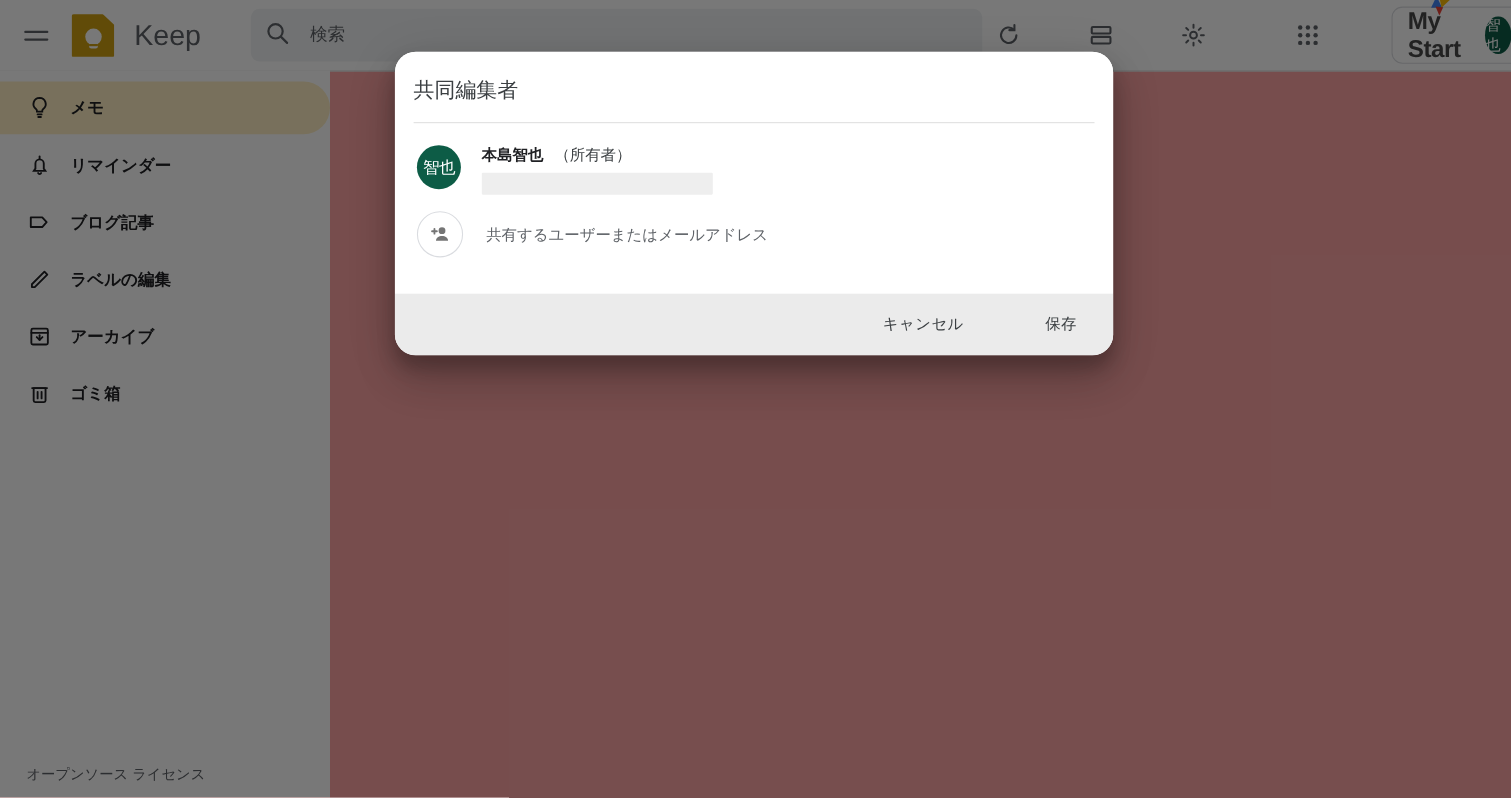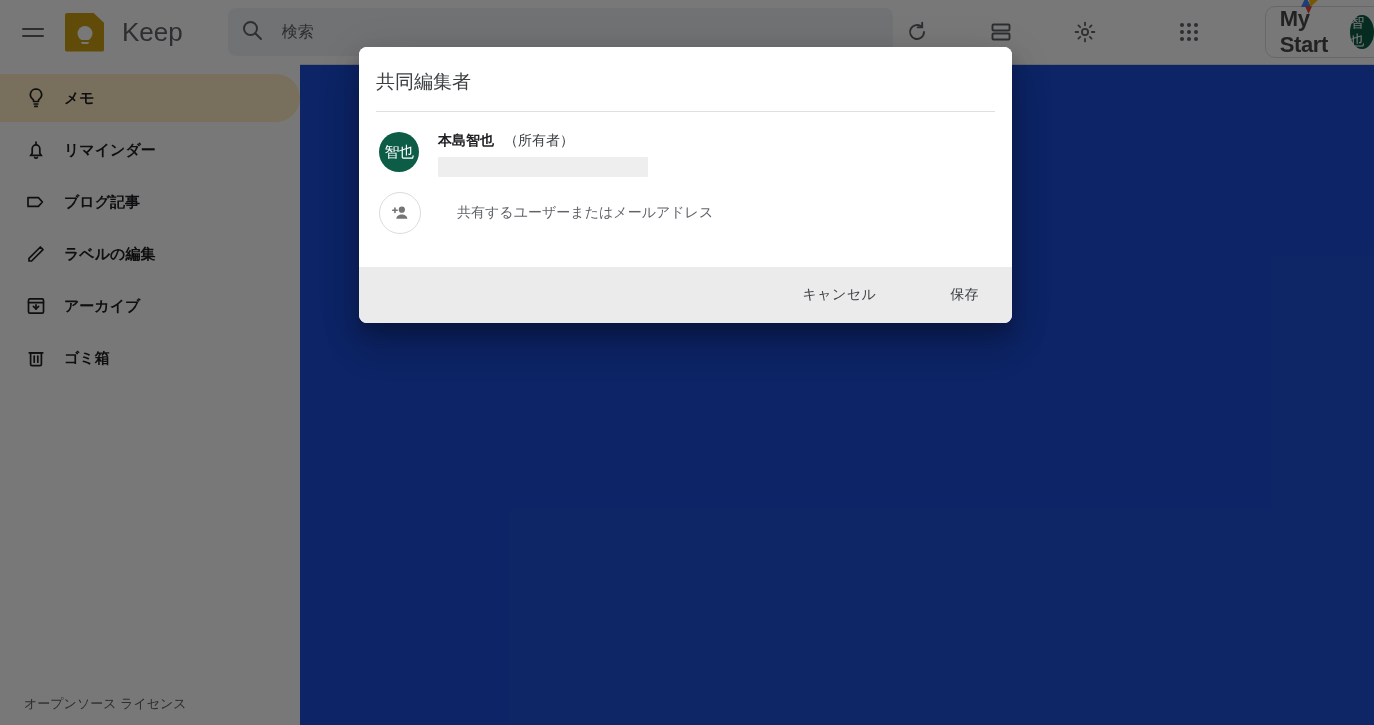--- a/index.html
+++ b/index.html
@@ -12,21 +12,21 @@
     overflow: hidden;
     font-family: "Liberation Sans", "DejaVu Sans", sans-serif;
     background: #ffffff;
     position: relative;
   }
 
   
   #app {
     position: absolute;
     inset: 0;
-    background: #1d4ed8;
+    background: #fca5a5;
   }
 
   
   #header {
     position: absolute;
     top: 0; left: 0; right: 0;
     height: 64px;
     background: #ffffff;
     border-bottom: 1px solid #e0e0e0;
     display: flex;
@@ -229,21 +229,21 @@
     inset: 0;
     background: rgba(0, 0, 0, 0.53);
   }
 
   
   #dialog {
     position: absolute;
     left: 359px;
     top: 47px;
     width: 653px;
-    border-radius: 8px;
+    border-radius: 19px;
     background: #ffffff;
     box-shadow: 0 11px 15px rgba(0,0,0,.2), 0 9px 46px rgba(0,0,0,.12), 0 24px 38px rgba(0,0,0,.14);
     overflow: hidden;
     font-family: "Liberation Sans", "DejaVu Sans", sans-serif;
   }
   #dialog-body { background: #fff; }
   #dialog-title {
     font-size: 19px;
     color: #3c4043;
     padding: 22px 24px 16px 17px;
@@ -295,24 +295,24 @@
     border-radius: 50%;
     border: 1px solid #dadce0;
     display: flex; align-items: center; justify-content: center;
     flex: 0 0 auto;
     background: #fff;
   }
   #share-input {
     border: none;
     outline: none;
     background: transparent;
-    font-family: Liberation Mono, monospace;
+    font-family: Liberation Sans, sans-serif;
     font-size: 14px;
     color: #3c4043;
-    margin-left: 34px;
+    margin-left: 19px;
     width: 520px;
     height: 24px;
   }
   #share-input::placeholder { color: #5f6368; }
   #dialog-footer {
     background: #ebebeb;
     height: 56px;
     display: flex;
     align-items: center;
     justify-content: flex-end;

